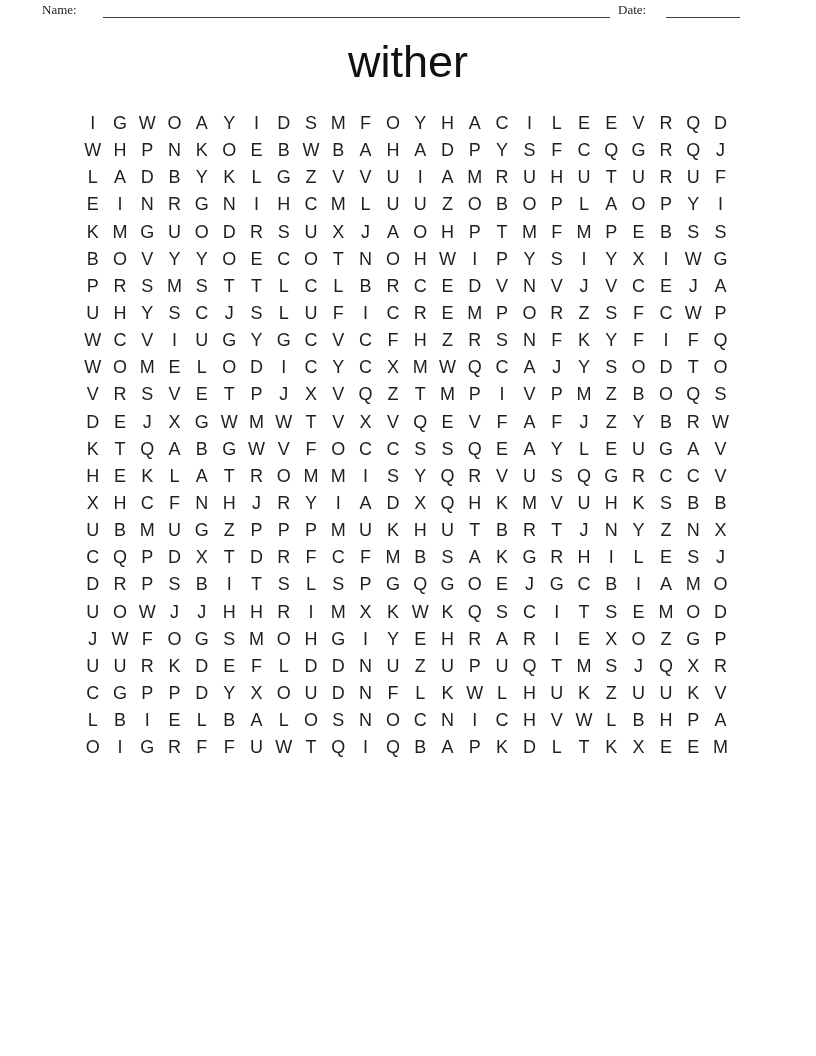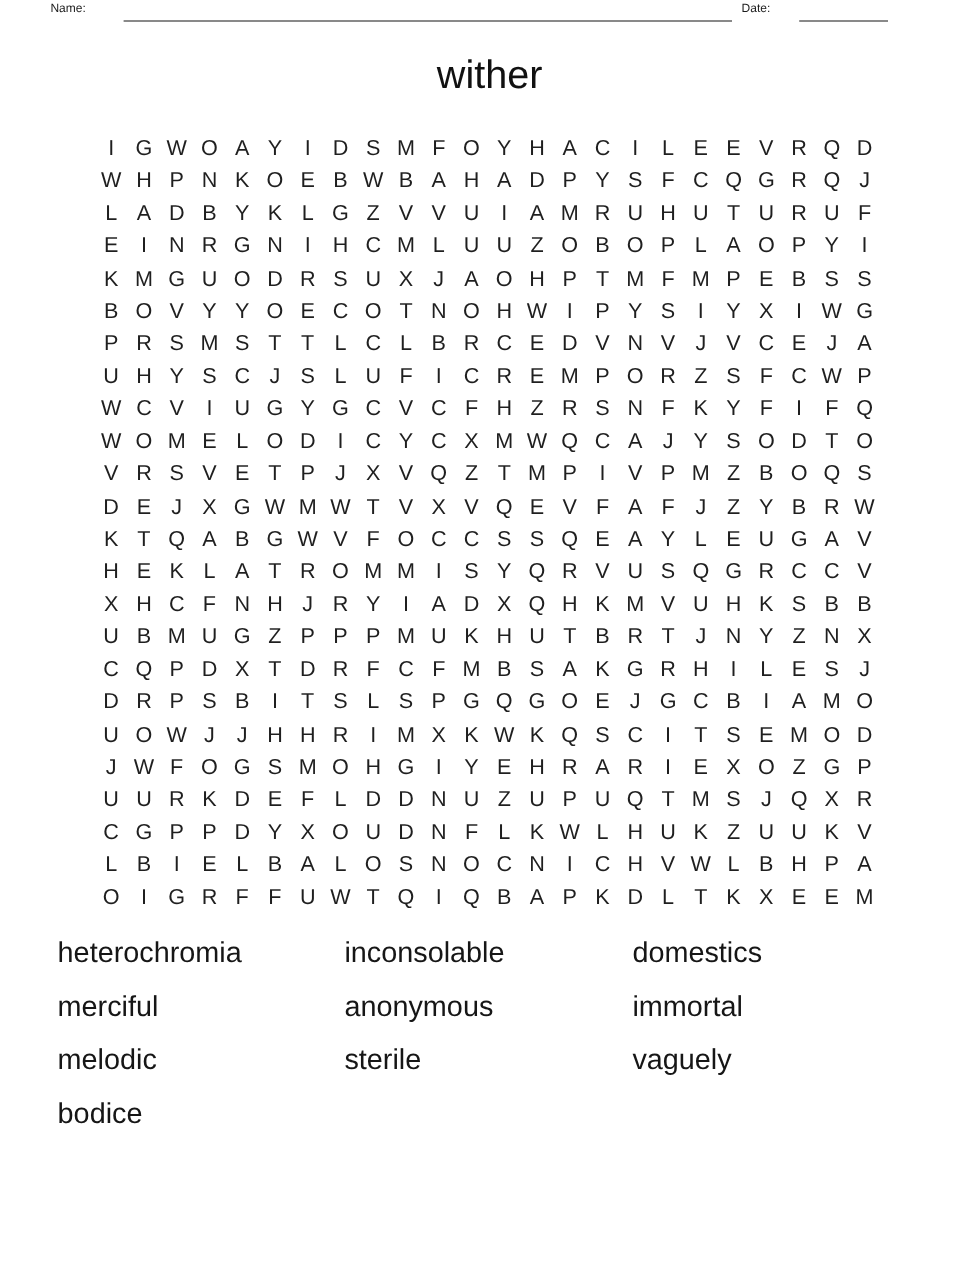--- a/index.html
+++ b/index.html
@@ -6,32 +6,32 @@
   html, body {
     width: 816px; height: 1056px;
     background: #ffffff;
     font-family: "Liberation Sans", "DejaVu Sans", sans-serif;
     color: #1c1c1c;
     overflow: hidden;
   }
   .page { position: relative; width: 816px; height: 1056px; background: #fff; }
 
   
-  .hdr-label { position: absolute; top: 2px; font-size: 10px; color: #1c1c1c; }
+  .hdr-label { position: absolute; top: 2px; font-size: 13px; color: #1c1c1c; font-family: Liberation Serif, serif; }
   #name-label { left: 42px; }
   #date-label { left: 618px; }
   .hdr-line { position: absolute; top: 17px; border-bottom: 1.5px solid #3d3d3d; height: 0; }
   #name-line { left: 103px; width: 507px; }
   #date-line { left: 666px; width: 74px; }
 
   
   .title {
     position: absolute; top: 33px; left: 0; width: 816px;
     text-align: center;
-    font-size: 33px; line-height: 58px;
+    font-size: 45px; line-height: 58px;
     font-weight: 400; color: #111;
   }
 
   
   .grid {
     position: absolute; left: 79px; top: 110px;
     display: grid;
     grid-template-columns: repeat(24, 27.3px);
     grid-auto-rows: 27.15px;
   }
@@ -633,26 +633,14 @@
       <div class="cell">D</div>
       <div class="cell">L</div>
       <div class="cell">T</div>
       <div class="cell">K</div>
       <div class="cell">X</div>
       <div class="cell">E</div>
       <div class="cell">E</div>
       <div class="cell">M</div>
     </div>
 
-  <div class="words" id="words">
-      <div class="word" style="left: 0px; top: 0px;">heterochromia</div>
-      <div class="word" style="left: 0px; top: 44.5px;">merciful</div>
-      <div class="word" style="left: 0px; top: 89px;">melodic</div>
-      <div class="word" style="left: 0px; top: 133.5px;">bodice</div>
-      <div class="word" style="left: 239px; top: 0px;">inconsolable</div>
-      <div class="word" style="left: 239px; top: 44.5px;">anonymous</div>
-      <div class="word" style="left: 239px; top: 89px;">sterile</div>
-      <div class="word" style="left: 479px; top: 0px;">domestics</div>
-      <div class="word" style="left: 479px; top: 44.5px;">immortal</div>
-      <div class="word" style="left: 479px; top: 89px;">vaguely</div>
-    </div>
 
 </div>
 
 </body></html>

